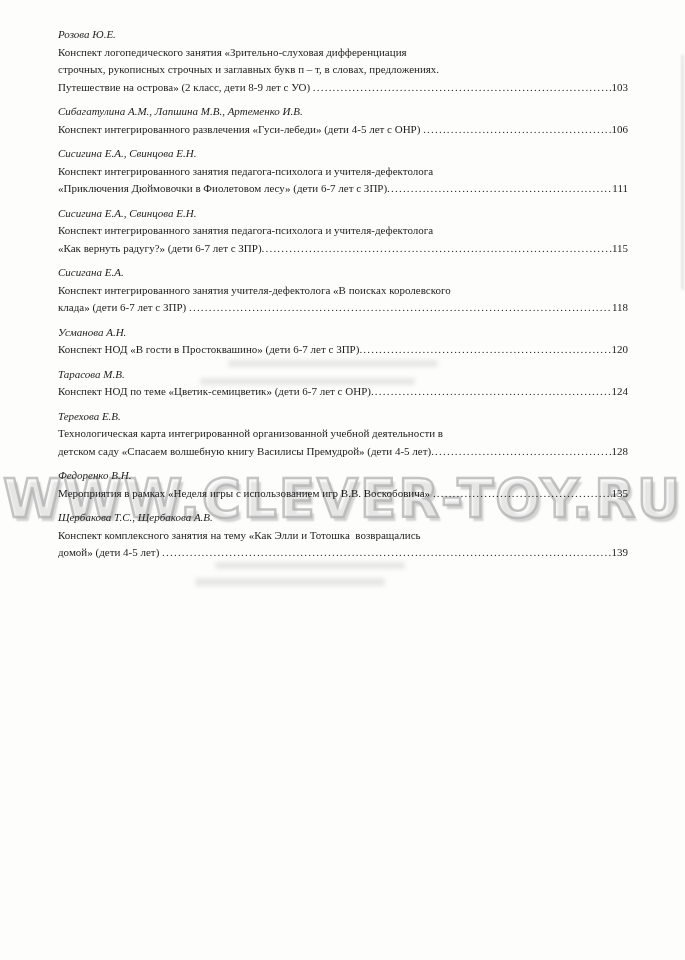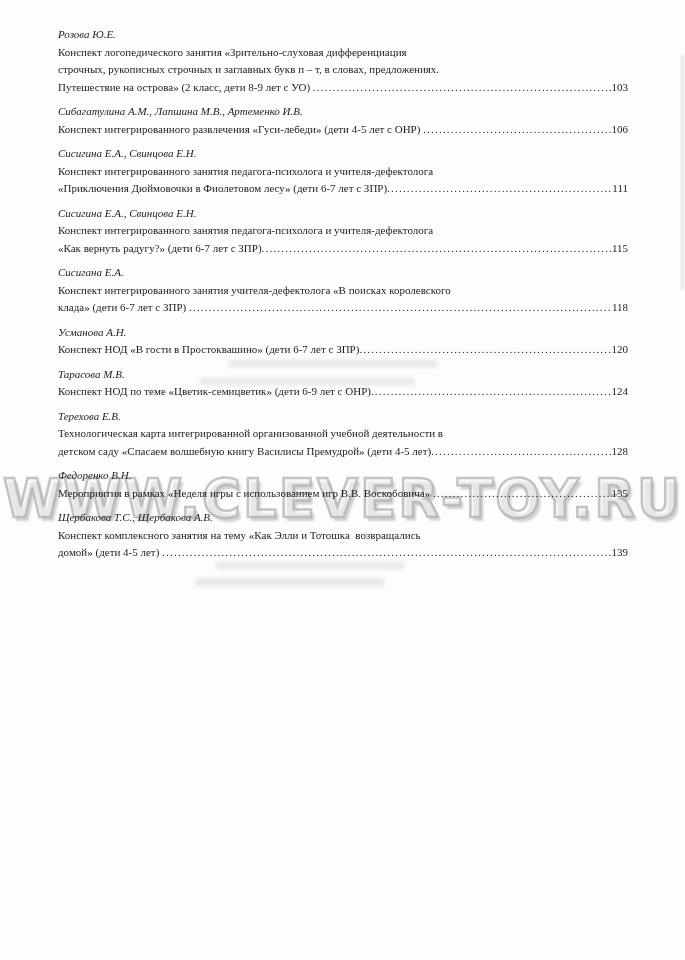--- a/index.html
+++ b/index.html
@@ -146,21 +146,21 @@
     <div class="lastline">
       <span class="lasttext">Конспект НОД «В гости в Простоквашино» (дети 6-7 лет с ЗПР)</span>
       <span class="dots"></span>
       <span class="pagenum">120</span>
     </div>
   </div>
 
   <div class="entry">
     <div class="author">Тарасова М.В.</div>
     <div class="lastline">
-      <span class="lasttext">Конспект НОД по теме «Цветик-семицветик» (дети 6-9 лет с ОНР)</span>
+      <span class="lasttext">Конспект НОД по теме «Цветик-семицветик» (дети 6-7 лет с ОНР)</span>
       <span class="dots"></span>
       <span class="pagenum">124</span>
     </div>
   </div>
 
   <div class="entry">
     <div class="author">Терехова Е.В.</div>
     <div class="line">Технологическая карта интегрированной организованной учебной деятельности в</div>
         <div class="lastline">
       <span class="lasttext">детском саду «Спасаем волшебную книгу Василисы Премудрой» (дети 4-5 лет)</span>

